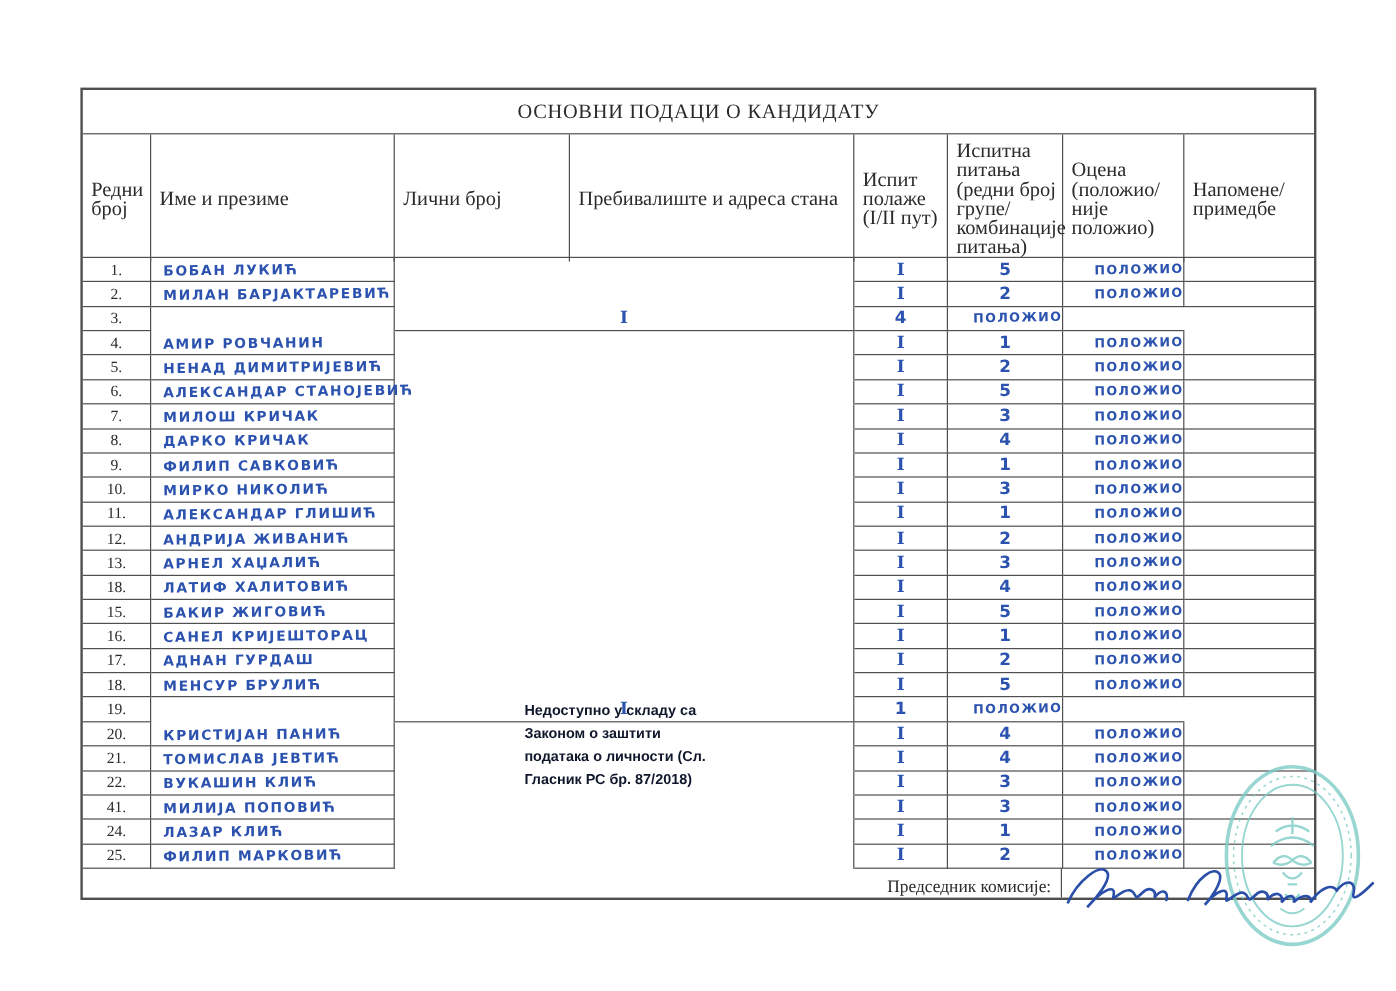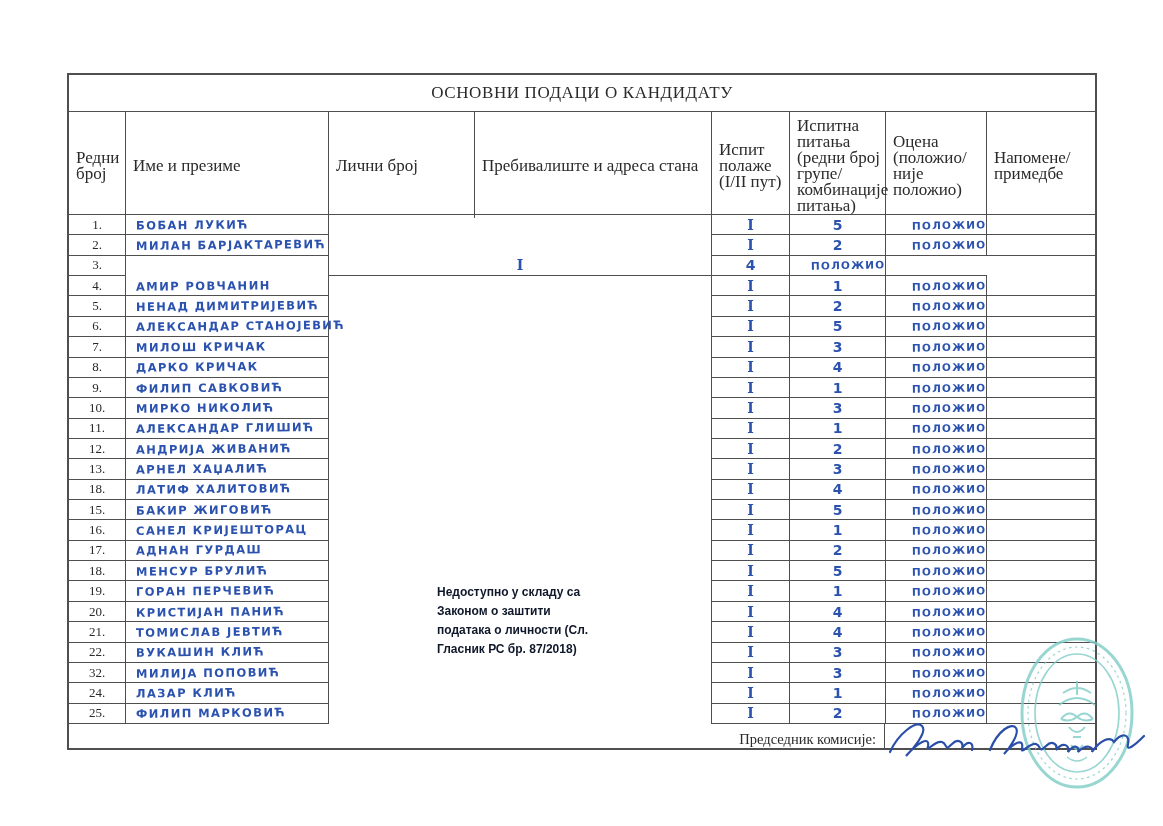--- a/index.html
+++ b/index.html
@@ -422,23 +422,20 @@
           </div>
           <div class="dcell c-grade">
             <span class="hw">ПОЛОЖИО</span>
           </div>
           <div class="dcell note"></div>
         </div>
         <div class="drow">
           <div class="dcell c-num">
             <span>19.</span>
           </div>
-          <div class="dcell c-name">
-            <span class="hw">ГОРАН ПЕРЧЕВИЋ</span>
-          </div>
           <div class="dcell mid"></div>
           <div class="dcell c-exam">
             <span class="hw">I</span>
           </div>
           <div class="dcell c-q">
             <span class="hw">1</span>
           </div>
           <div class="dcell c-grade">
             <span class="hw">ПОЛОЖИО</span>
           </div>
@@ -496,21 +493,21 @@
           <div class="dcell c-q">
             <span class="hw">3</span>
           </div>
           <div class="dcell c-grade">
             <span class="hw">ПОЛОЖИО</span>
           </div>
           <div class="dcell note"></div>
         </div>
         <div class="drow">
           <div class="dcell c-num">
-            <span>32.</span>
+            <span>41.</span>
           </div>
           <div class="dcell c-name">
             <span class="hw">МИЛИЈА ПОПОВИЋ</span>
           </div>
           <div class="dcell mid"></div>
           <div class="dcell c-exam">
             <span class="hw">I</span>
           </div>
           <div class="dcell c-q">
             <span class="hw">3</span>

